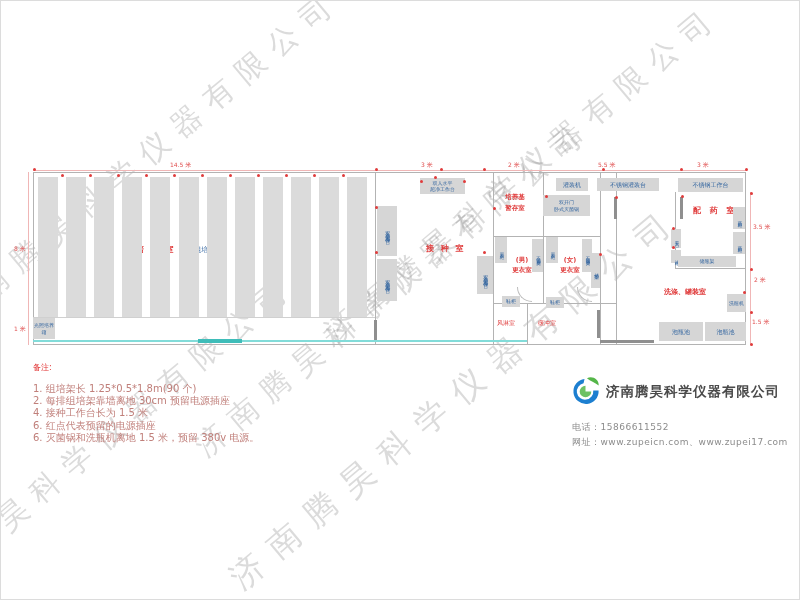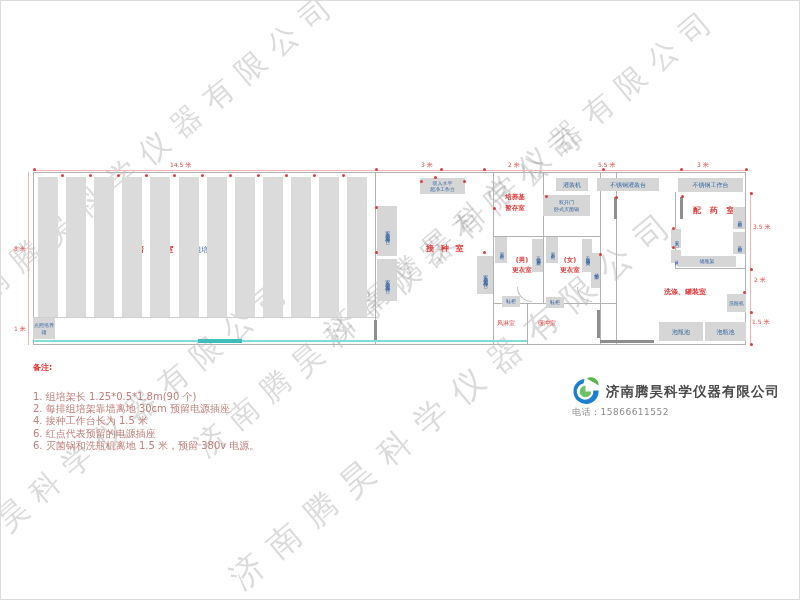--- a/index.html
+++ b/index.html
@@ -26,25 +26,25 @@
   .vtext{writing-mode:vertical-rl;text-orientation:upright;letter-spacing:1px;line-height:1.1}
   .vbox{flex-direction:row}
   .rlabel{position:absolute;color:#e03c3c;font-weight:bold;font-size:8px;white-space:nowrap;line-height:1.2}
   .rlabel.small{font-size:6px;font-weight:normal}
   .rlabel.mid{font-size:6.5px;text-align:center;white-space:normal}
   .blue{color:#31649f}
   .arc{position:absolute;width:15px;height:15px;border:1px solid #bdbdbd;border-top:none;border-right:none;
        border-radius:0 0 0 100%}
   
   .notes{position:absolute;left:33px;top:362px;width:300px}
-  .notes-title{color:#e03030;font-size:8px;font-weight:bold;margin-bottom:18px}
+  .notes-title{color:#e03030;font-size:8px;font-weight:normal;margin-bottom:10px}
   .note-item{color:#c07f7a;font-size:10px;line-height:12.2px;white-space:nowrap}
   
   .co-name{position:absolute;left:606px;top:383px;font-size:13.5px;font-weight:bold;color:#4a4a4a;letter-spacing:1px}
-  .co-lines{position:absolute;left:572px;top:405px}
+  .co-lines{position:absolute;left:572px;top:420px}
   .co-line{font-size:9px;color:#8c8c8c;line-height:14.5px;letter-spacing:.5px}
 </style>
 </head>
 <body>
 
 <div class="wm" style="left:-50px;top:300px">济南腾昊科学仪器有限公司</div>
 <div class="wm" style="left:200px;top:430px">济南腾昊科学仪器有限公司</div>
 <div class="wm big" style="left:235px;top:560px">济南腾昊科学仪器有限公司</div>
 <div class="wm" style="left:330px;top:315px">济南腾昊科学仪器有限公司</div>
 <div class="wm" style="left:-95px;top:585px">济南腾昊科学仪器有限公司</div>
@@ -240,15 +240,16 @@
 <div class="abs" style="left:570px;top:376px;width:31px;height:31px">
   <svg width="31" height="31" viewBox="0 0 32 32">
     <path d="M15 3 A 13 13 0 1 0 29.5 15 L 24 15 A 8.5 8.5 0 1 1 14 7.6 Z" fill="#1d7fd0"></path>
     <path d="M17.5 2.2 C 23.5 -0.5 30 3.5 29.6 9.8 C 25.5 6.2 21 5.4 17.5 2.2 Z" fill="#55b649"></path>
     <path d="M16 10 A 6 6 0 1 0 22 16 L 16 16 Z" fill="#55b649" opacity="0.85"></path>
   </svg>
 </div>
 <div class="co-name">济南腾昊科学仪器有限公司</div>
 <div class="co-lines">
     <div class="co-line">电话：15866611552</div>
+    <div class="co-line">网址：www.zupeicn.com、www.zupei17.com</div>
   </div>
 
 <div class="frame"></div>
 
 </body></html>

